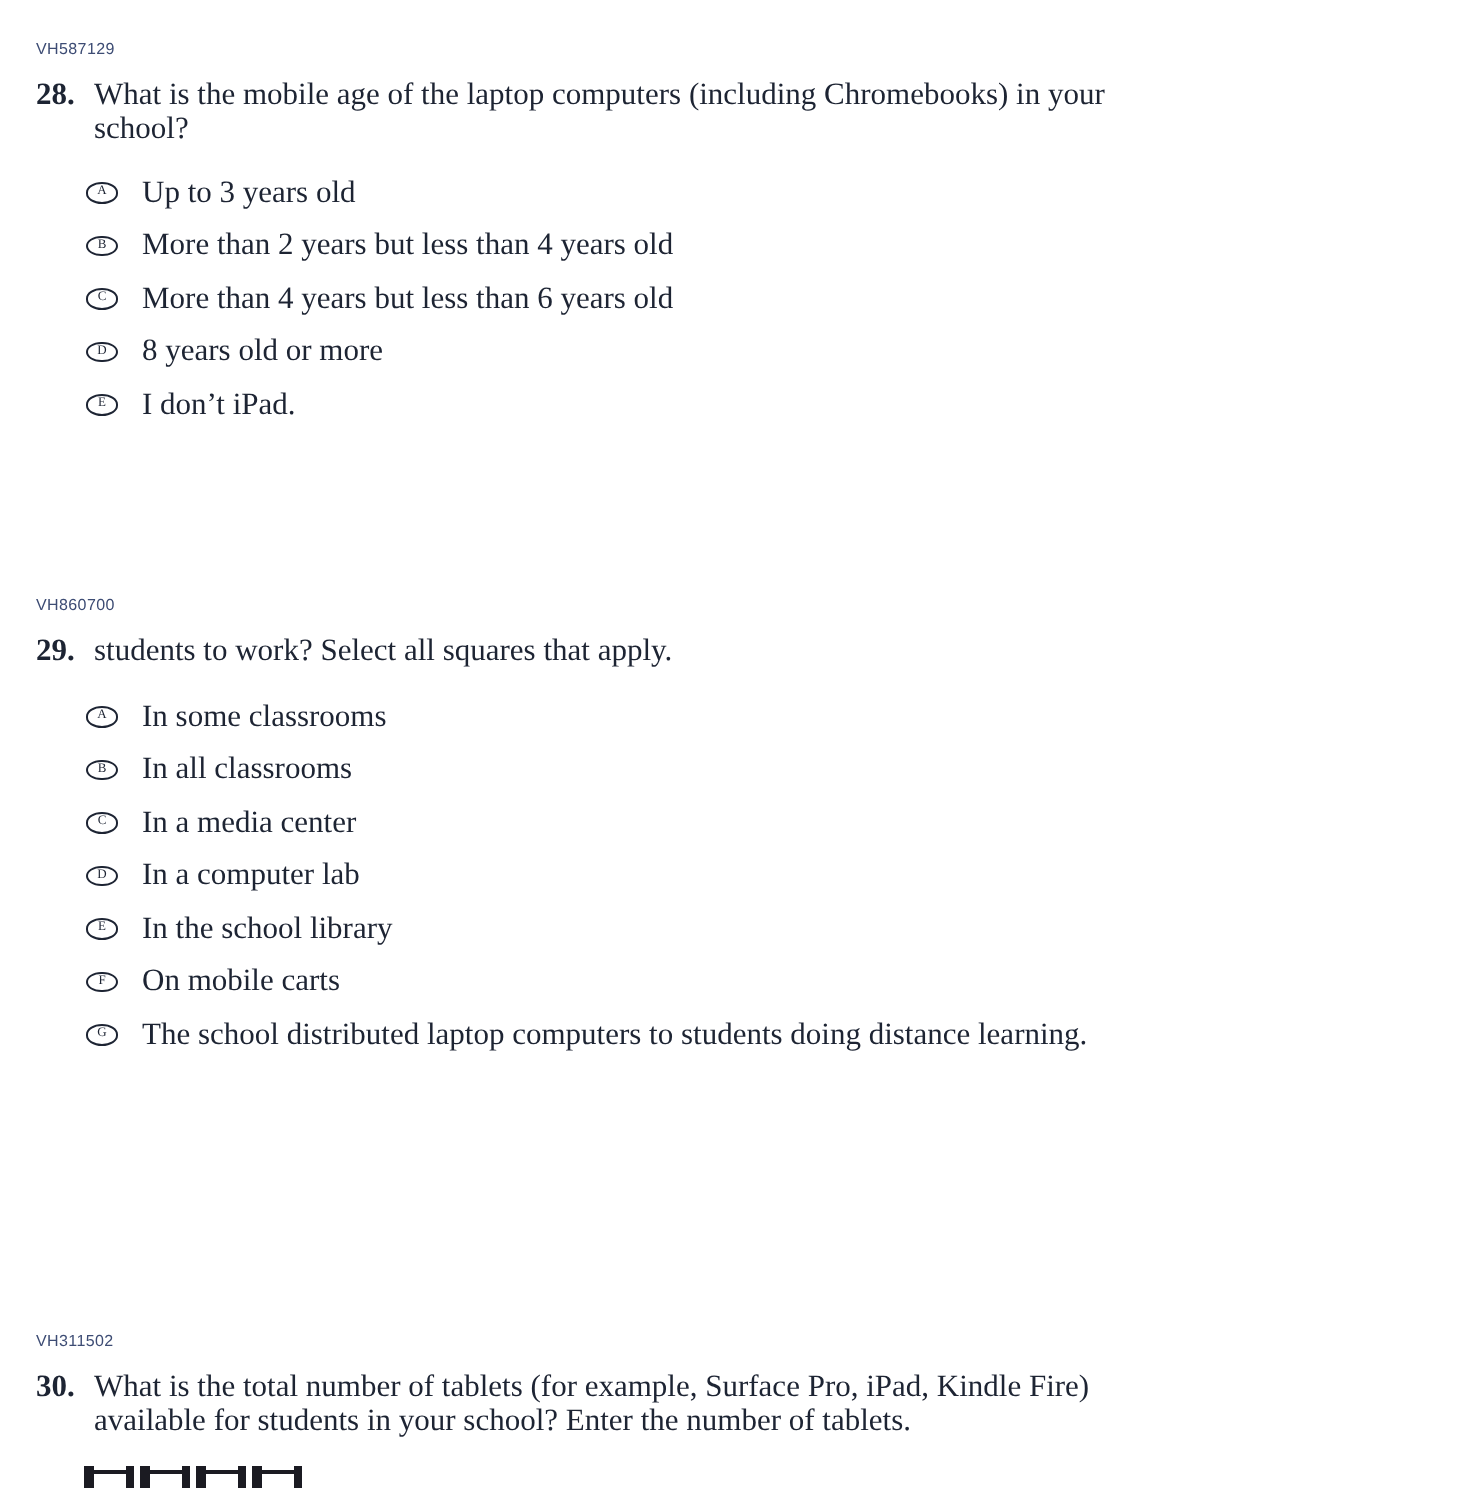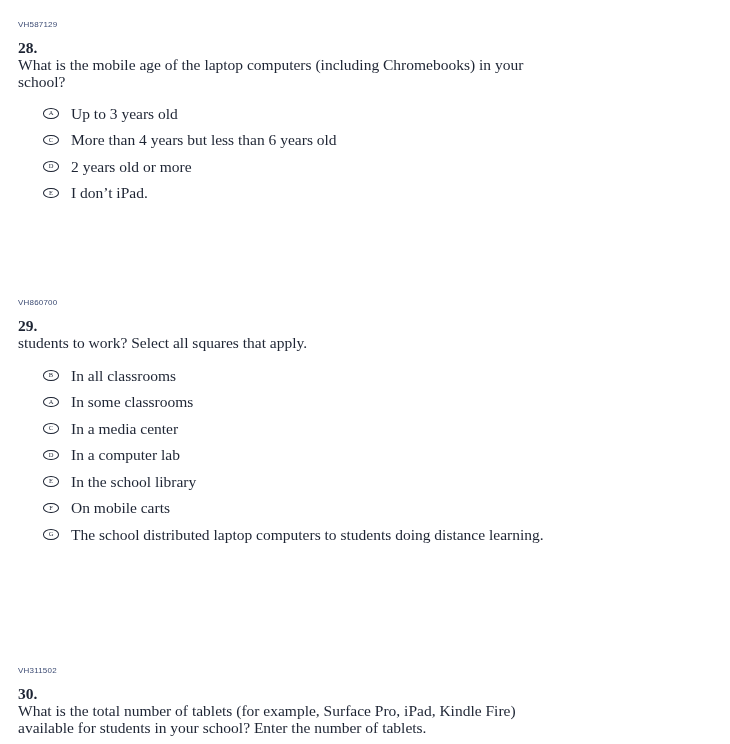--- a/index.html
+++ b/index.html
@@ -25,21 +25,21 @@
   .code{
     text-align:left;
     font-family:"Liberation Sans", sans-serif;
     font-size:8px;line-height:10px;
     letter-spacing:.2px;
     color:var(--code-ink);
   }
   .q-header{
     display:flex;
     margin-top:9px;
-    font-size:15.5px;line-height:17px;flex-direction:column;
+    font-size:15.5px;line-height:17px;
   }
   .q-num{width:29px;flex:none;font-weight:bold;}
   .q-text .tline{white-space:nowrap;}
   b{font-weight:normal;}
   .options{margin-top:15px;}
   .opt-row{
     display:flex;align-items:center;
     height:17px;margin-bottom:9.5px;margin-left:25px;
   }
   .oval{
@@ -77,50 +77,54 @@
           <div class="tline"><span>What is the mobile age of the </span><b>laptop computers</b><span> (including Chromebooks) in your</span></div>
           <div class="tline"><span>school?</span></div>
         </div>
     </div>
     <div class="options">
         <div class="opt-row">
           <span class="oval">A</span>
           <span class="opt-label">Up to 3 years old</span>
         </div>
         <div class="opt-row">
+          <span class="oval">B</span>
+          <span class="opt-label">More than 2 years but less than 4 years old</span>
+        </div>
+        <div class="opt-row">
           <span class="oval">C</span>
           <span class="opt-label">More than 4 years but less than 6 years old</span>
         </div>
         <div class="opt-row">
           <span class="oval">D</span>
-          <span class="opt-label">2 years old or more</span>
+          <span class="opt-label">8 years old or more</span>
         </div>
         <div class="opt-row">
           <span class="oval">E</span>
           <span class="opt-label">I don’t iPad.</span>
         </div>
       </div>
   </section>
 
   <section class="question" style="top:298px">
     <div class="code">VH860700</div>
     <div class="q-header">
       <span class="q-num">29.</span>
       <div class="q-text">
           <div class="tline"><span>students to work? Select </span><b>all</b><span> squares that apply.</span></div>
         </div>
     </div>
     <div class="options" style="margin-top:16px">
         <div class="opt-row">
+          <span class="oval">A</span>
+          <span class="opt-label">In some classrooms</span>
+        </div>
+        <div class="opt-row">
           <span class="oval">B</span>
           <span class="opt-label">In all classrooms</span>
-        </div>
-        <div class="opt-row">
-          <span class="oval">A</span>
-          <span class="opt-label">In some classrooms</span>
         </div>
         <div class="opt-row">
           <span class="oval">C</span>
           <span class="opt-label">In a media center</span>
         </div>
         <div class="opt-row">
           <span class="oval">D</span>
           <span class="opt-label">In a computer lab</span>
         </div>
         <div class="opt-row">

